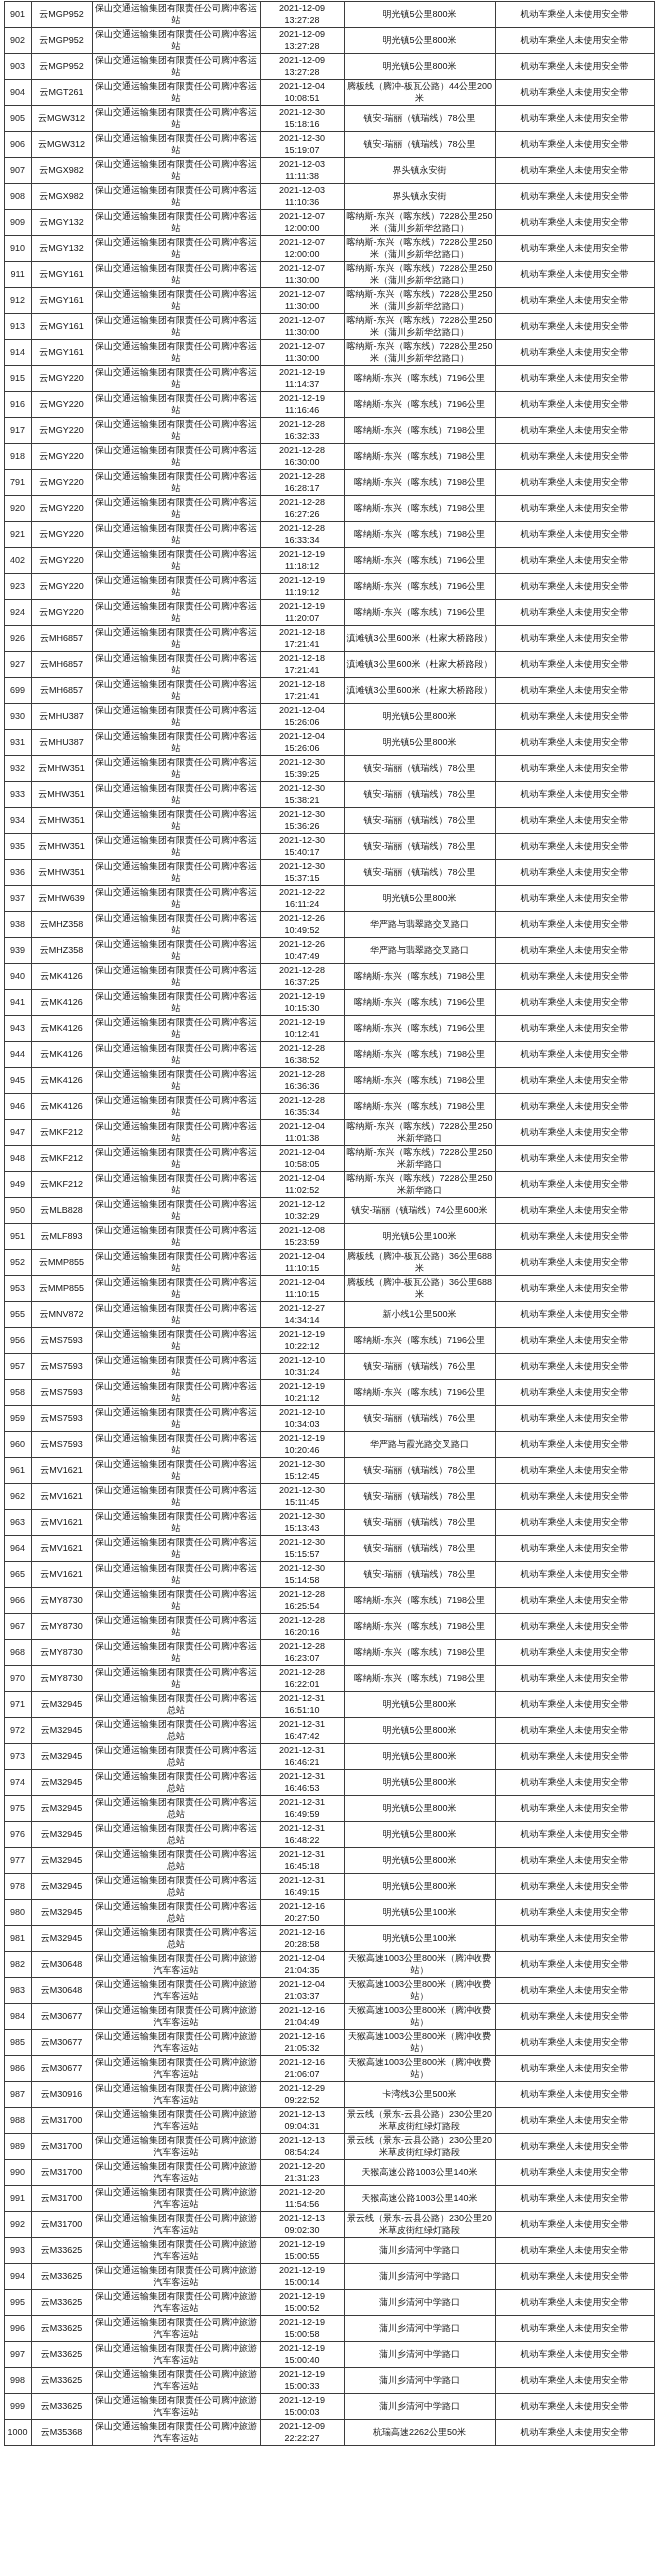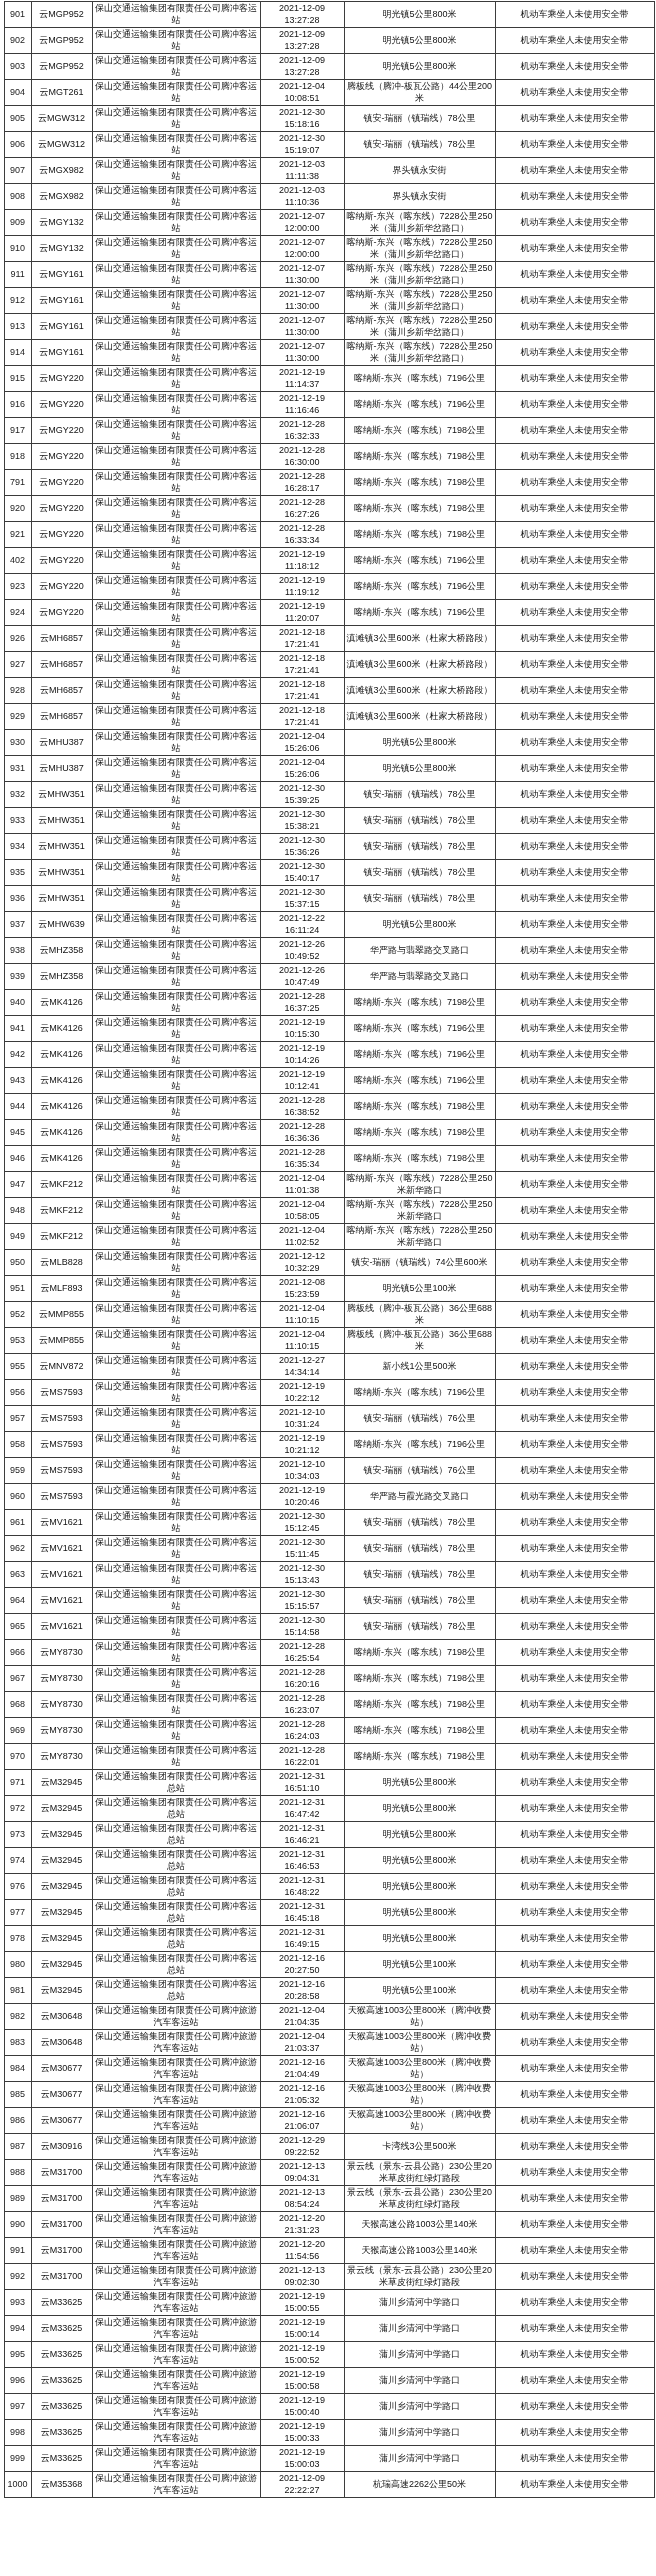--- a/index.html
+++ b/index.html
@@ -335,42 +335,31 @@
           <td class="c1">云MH6857</td>
           <td class="c2">保山交通运输集团有限责任公司腾冲客运站</td>
           <td class="c3">
             <span class="dtline">2021-12-18</span>
             <span class="dtline">17:21:41</span>
           </td>
           <td class="c4">滇滩镇3公里600米（杜家大桥路段）</td>
           <td class="c5">机动车乘坐人未使用安全带</td>
         </tr>
         <tr>
-          <td class="c0">928</td>
+          <td class="c0">699</td>
           <td class="c1">云MH6857</td>
           <td class="c2">保山交通运输集团有限责任公司腾冲客运站</td>
           <td class="c3">
             <span class="dtline">2021-12-18</span>
             <span class="dtline">17:21:41</span>
           </td>
           <td class="c4">滇滩镇3公里600米（杜家大桥路段）</td>
           <td class="c5">机动车乘坐人未使用安全带</td>
         </tr>
         <tr>
-          <td class="c0">929</td>
-          <td class="c1">云MH6857</td>
-          <td class="c2">保山交通运输集团有限责任公司腾冲客运站</td>
-          <td class="c3">
-            <span class="dtline">2021-12-18</span>
-            <span class="dtline">17:21:41</span>
-          </td>
-          <td class="c4">滇滩镇3公里600米（杜家大桥路段）</td>
-          <td class="c5">机动车乘坐人未使用安全带</td>
-        </tr>
-        <tr>
           <td class="c0">930</td>
           <td class="c1">云MHU387</td>
           <td class="c2">保山交通运输集团有限责任公司腾冲客运站</td>
           <td class="c3">
             <span class="dtline">2021-12-04</span>
             <span class="dtline">15:26:06</span>
           </td>
           <td class="c4">明光镇5公里800米</td>
           <td class="c5">机动车乘坐人未使用安全带</td>
         </tr>
@@ -489,31 +478,20 @@
           <td class="c1">云MK4126</td>
           <td class="c2">保山交通运输集团有限责任公司腾冲客运站</td>
           <td class="c3">
             <span class="dtline">2021-12-19</span>
             <span class="dtline">10:15:30</span>
           </td>
           <td class="c4">喀纳斯-东兴（喀东线）7196公里</td>
           <td class="c5">机动车乘坐人未使用安全带</td>
         </tr>
         <tr>
-          <td class="c0">942</td>
-          <td class="c1">云MK4126</td>
-          <td class="c2">保山交通运输集团有限责任公司腾冲客运站</td>
-          <td class="c3">
-            <span class="dtline">2021-12-19</span>
-            <span class="dtline">10:14:26</span>
-          </td>
-          <td class="c4">喀纳斯-东兴（喀东线）7196公里</td>
-          <td class="c5">机动车乘坐人未使用安全带</td>
-        </tr>
-        <tr>
           <td class="c0">943</td>
           <td class="c1">云MK4126</td>
           <td class="c2">保山交通运输集团有限责任公司腾冲客运站</td>
           <td class="c3">
             <span class="dtline">2021-12-19</span>
             <span class="dtline">10:12:41</span>
           </td>
           <td class="c4">喀纳斯-东兴（喀东线）7196公里</td>
           <td class="c5">机动车乘坐人未使用安全带</td>
         </tr>
@@ -770,31 +748,20 @@
           <td class="c4">喀纳斯-东兴（喀东线）7198公里</td>
           <td class="c5">机动车乘坐人未使用安全带</td>
         </tr>
         <tr>
           <td class="c0">968</td>
           <td class="c1">云MY8730</td>
           <td class="c2">保山交通运输集团有限责任公司腾冲客运站</td>
           <td class="c3">
             <span class="dtline">2021-12-28</span>
             <span class="dtline">16:23:07</span>
-          </td>
-          <td class="c4">喀纳斯-东兴（喀东线）7198公里</td>
-          <td class="c5">机动车乘坐人未使用安全带</td>
-        </tr>
-        <tr>
-          <td class="c0">969</td>
-          <td class="c1">云MY8730</td>
-          <td class="c2">保山交通运输集团有限责任公司腾冲客运站</td>
-          <td class="c3">
-            <span class="dtline">2021-12-28</span>
-            <span class="dtline">16:24:03</span>
           </td>
           <td class="c4">喀纳斯-东兴（喀东线）7198公里</td>
           <td class="c5">机动车乘坐人未使用安全带</td>
         </tr>
         <tr>
           <td class="c0">970</td>
           <td class="c1">云MY8730</td>
           <td class="c2">保山交通运输集团有限责任公司腾冲客运站</td>
           <td class="c3">
             <span class="dtline">2021-12-28</span>
@@ -836,20 +803,31 @@
           <td class="c4">明光镇5公里800米</td>
           <td class="c5">机动车乘坐人未使用安全带</td>
         </tr>
         <tr>
           <td class="c0">974</td>
           <td class="c1">云M32945</td>
           <td class="c2">保山交通运输集团有限责任公司腾冲客运总站</td>
           <td class="c3">
             <span class="dtline">2021-12-31</span>
             <span class="dtline">16:46:53</span>
+          </td>
+          <td class="c4">明光镇5公里800米</td>
+          <td class="c5">机动车乘坐人未使用安全带</td>
+        </tr>
+        <tr>
+          <td class="c0">975</td>
+          <td class="c1">云M32945</td>
+          <td class="c2">保山交通运输集团有限责任公司腾冲客运总站</td>
+          <td class="c3">
+            <span class="dtline">2021-12-31</span>
+            <span class="dtline">16:49:59</span>
           </td>
           <td class="c4">明光镇5公里800米</td>
           <td class="c5">机动车乘坐人未使用安全带</td>
         </tr>
         <tr>
           <td class="c0">976</td>
           <td class="c1">云M32945</td>
           <td class="c2">保山交通运输集团有限责任公司腾冲客运总站</td>
           <td class="c3">
             <span class="dtline">2021-12-31</span>

